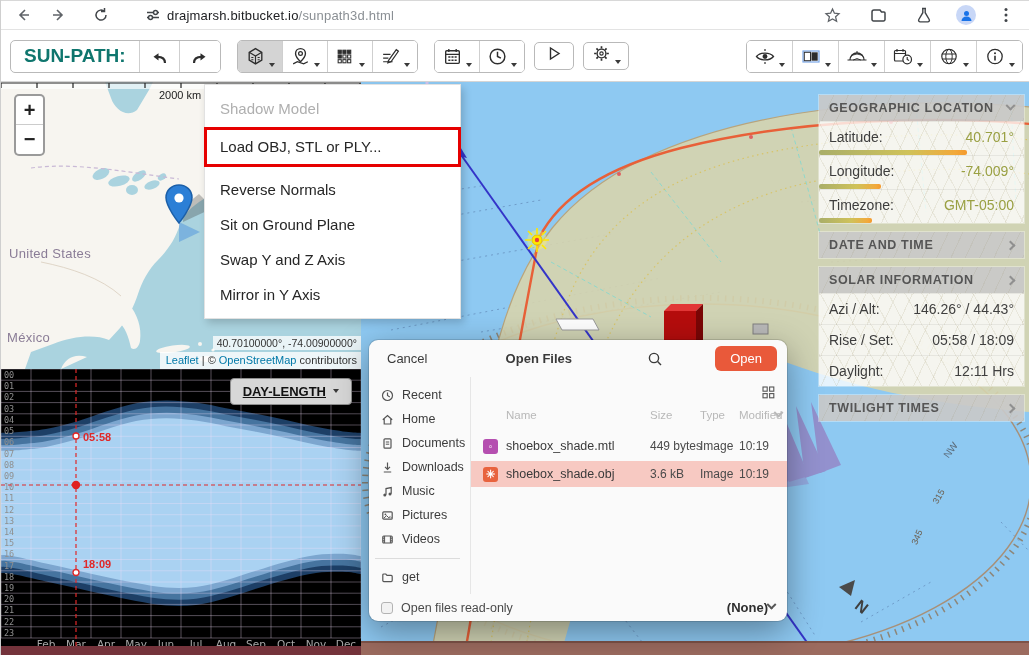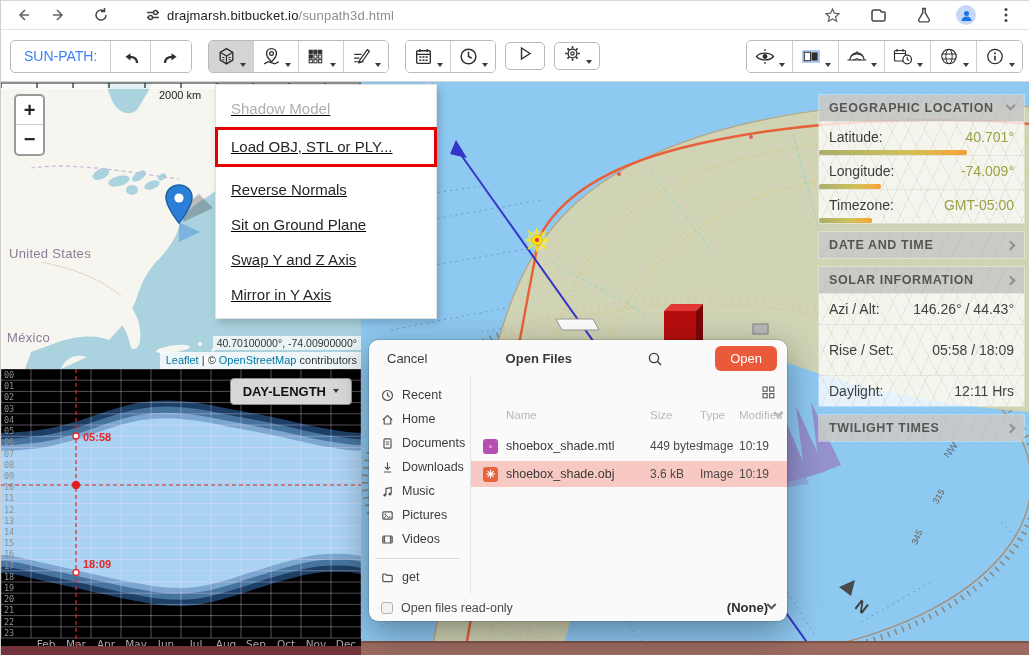--- a/index.html
+++ b/index.html
@@ -24,22 +24,22 @@
     border-bottom:1px solid #d5d5d5; display:flex; align-items:center; }
   .tgroup { display:flex; align-items:stretch; height:33px; border:1px solid #b9b9b9;
     border-radius:5px; overflow:hidden; background:#fff; margin-left:9px; }
   .tgroup.right { margin-left:0; }
   .tbtn { display:flex; align-items:flex-end; justify-content:center; padding:0 7px 4px 7px;
     border-right:1px solid #cfcfcf; background:#fff; min-width:40px; position:relative; }
   .tbtn:last-child { border-right:none; }
   .tbtn.single { border:1px solid #b9b9b9; border-radius:5px; margin-left:9px; }
   .tbtn.active { background:#d4d4d4; }
   .tbtn svg { display:block; margin:0 auto 1px auto; }
-  .applabel { display:flex; align-items:center; padding:0 13px; font-size:14px; color:#3b82f6;
-    border-right:1px solid #cfcfcf; }
+  .applabel { display:flex; align-items:center; padding:0 13px; font-size:19px; color:#0f766e;
+    border-right:1px solid #cfcfcf;font-weight:bold; }
   .tri { width:0; height:0; border-left:3.5px solid transparent; border-right:3.5px solid transparent;
     border-top:4.5px solid #3a3a3a; margin-left:3px; margin-bottom:1px; }
   .spacer { flex:1; }
 
   
   .map { position:absolute; left:0; top:82px; width:360px; height:287px; background:#aad3df;
     overflow:hidden; z-index:5; }
   .zoomctl { position:absolute; left:13px; top:12px; width:31px; background:#fff;
     border:2px solid rgba(120,120,120,.75); border-radius:5px; z-index:6; }
   .zoomctl .zbtn { height:29px; display:flex; align-items:center; justify-content:center;
@@ -56,21 +56,21 @@
   
   .chart { position:absolute; left:0; top:369px; width:360px; height:286px; background:#000;
     z-index:5; }
   .hourlbl { font:8.5px "DejaVu Sans Mono", monospace; fill:#8f8f8f; }
   .monlbl { font:10.5px "DejaVu Sans", sans-serif; fill:#a8a8a8; }
   .xh { stroke:#e02828; stroke-width:1.2; stroke-dasharray:4 3; fill:none; }
   .xho { fill:#fff; stroke:#e02828; stroke-width:1.3; }
   .xht { font:bold 11px "Liberation Sans", sans-serif; fill:#e02828; }
   .dlbtn { position:absolute; right:9px; top:9px; background:#d7d7d7; border:1px solid #8d8d8d;
     border-radius:4px; padding:5px 12px; font-size:13px; font-weight:bold; color:#111;
-    display:flex; align-items:center; z-index:7; }
+    display:flex; align-items:center; z-index:7;text-decoration:underline; }
   .dlbtn .tri { margin-left:7px; }
 
   
   .scene { position:absolute; left:360px; top:82px; width:669px; height:573px; background:#8ec9f2;
     z-index:1; }
 
   
   .rpanel { position:absolute; left:818px; top:95px; width:205px; z-index:20; font-size:14px; }
   .sect { margin-bottom:9px; box-shadow:0 0 0 1px rgba(255,255,255,.35); }
   .sehead { background:rgba(201,201,201,.92); color:#555; font-weight:bold; font-size:12.5px;
@@ -118,23 +118,23 @@
   .ficon.obj { background:#e8633e; }
   .fcol { position:absolute; font-size:12px; color:#4a4a4a; }
   .dfoot { height:27px; flex:none; display:flex; align-items:center; padding:0 12px; gap:8px; }
   .cbox { width:12px; height:12px; border:1.5px solid #b3b3b3; border-radius:3px; background:#f2f2f2; }
   .rolabel { font-size:12.5px; color:#4a4a4a; }
   .filterval { margin-left:auto; font-size:13px; font-weight:bold; color:#2e2e2e;
     display:flex; align-items:center; gap:0; }
   .filterval .chev { border-color:#555; }
 
   
-  .menu { position:absolute; left:214px; top:84px; width:222px; background:#fff;
+  .menu { position:absolute; left:203px; top:84px; width:257px; background:#fff;
     border:1px solid #e2e2e2; box-shadow:3px 4px 8px rgba(0,0,0,.18); z-index:40;
-    padding:4px 0 6px 0;text-decoration:underline; }
+    padding:4px 0 6px 0; }
   .mhead { padding:11px 15px 10px 15px; font-size:15px; color:#afafaf; }
   .mload { position:relative; padding:11px 15px; font-size:15px; color:#262626;
     border-bottom:1px solid #ececec; }
   .mload .redbox { position:absolute; left:-1px; right:-1px; top:0; bottom:-1px;
     border:3px solid #e60000; pointer-events:none; }
   .mitem { padding:9px 15px; font-size:15px; color:#262626; }
   .mitem.first { margin-top:5px; }
 </style>
 </head>
 <body>
@@ -465,21 +465,21 @@
 
     <div class="sect">
       <div class="sehead">
         <span>SOLAR INFORMATION</span>
         <span class="chev rightc"></span>
       </div>
       <div class="prow" style="padding:7px 10px">
         <span class="lab">Azi / Alt:</span>
         <span class="val">146.26° / 44.43°</span>
       </div>
-      <div class="prow" style="padding:17px 10px">
+      <div class="prow" style="padding:7px 10px">
         <span class="lab">Rise / Set:</span>
         <span class="val">05:58 / 18:09</span>
       </div>
       <div class="prow" style="padding:7px 10px">
         <span class="lab">Daylight:</span>
         <span class="val">12:11 Hrs</span>
       </div>
     </div>
 
     <div class="sect">

